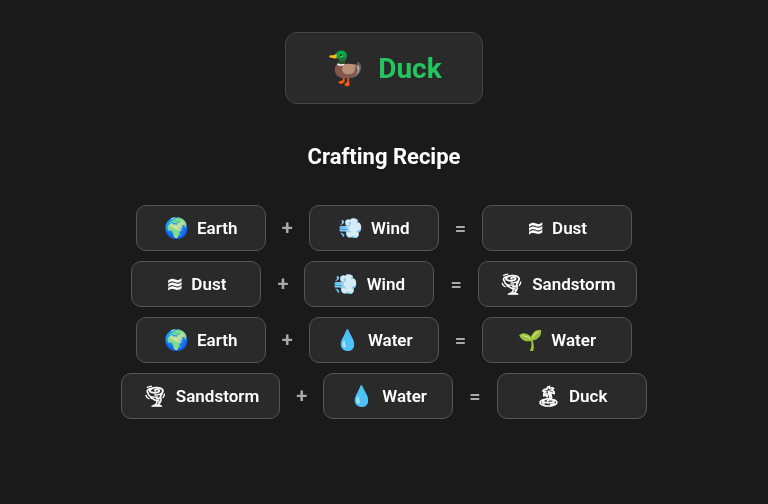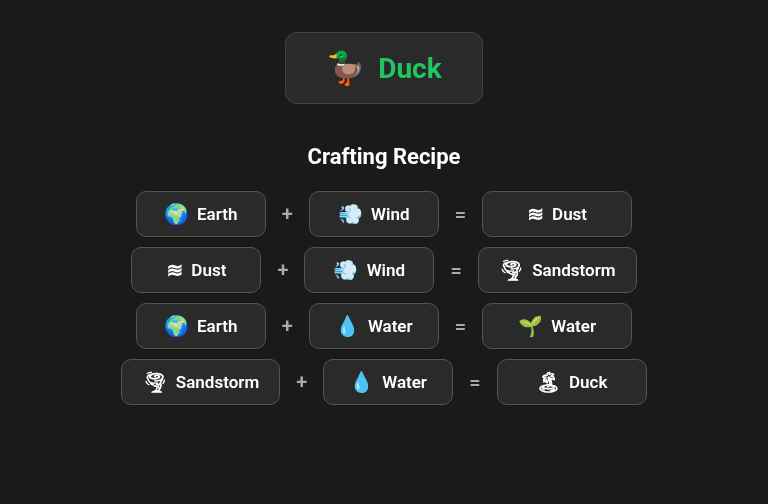--- a/index.html
+++ b/index.html
@@ -49,21 +49,21 @@
       display: flex;
       flex-direction: column;
       align-items: center;
       width: 100%;
     }
 
     .crafting-title {
       font-size: 22px;
       font-weight: 700;
       color: #ffffff;
-      margin-bottom: 22px;
+      margin-bottom: 36px;
     }
 
     .recipe-list {
       display: flex;
       flex-direction: column;
       gap: 10px;
       align-items: center;
     }
 
     .recipe-row {

